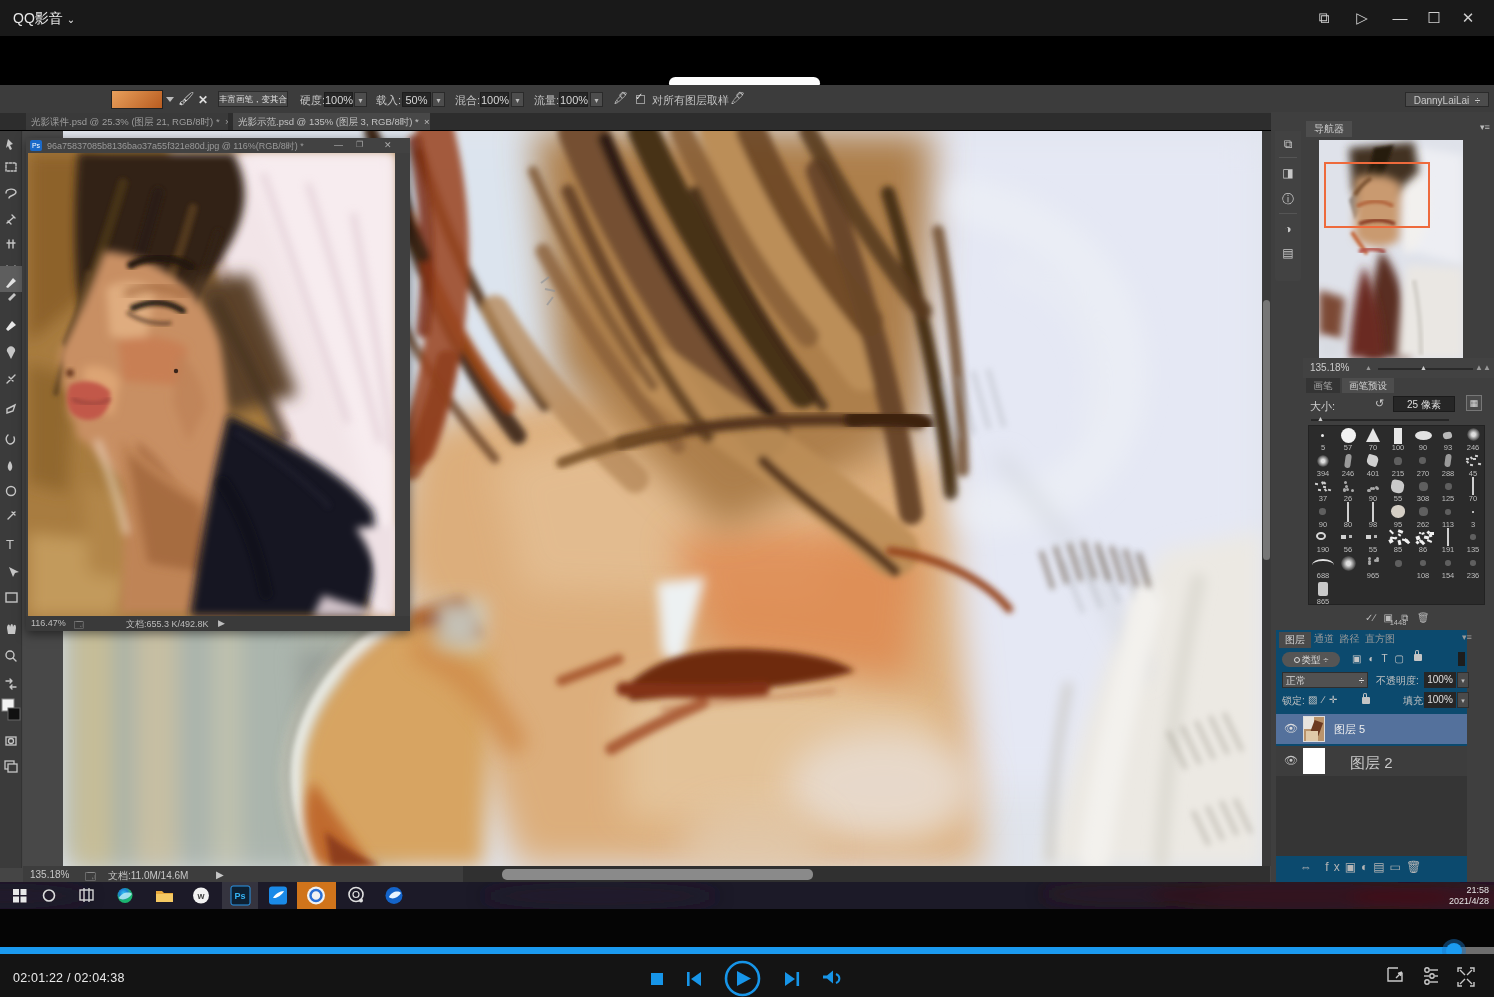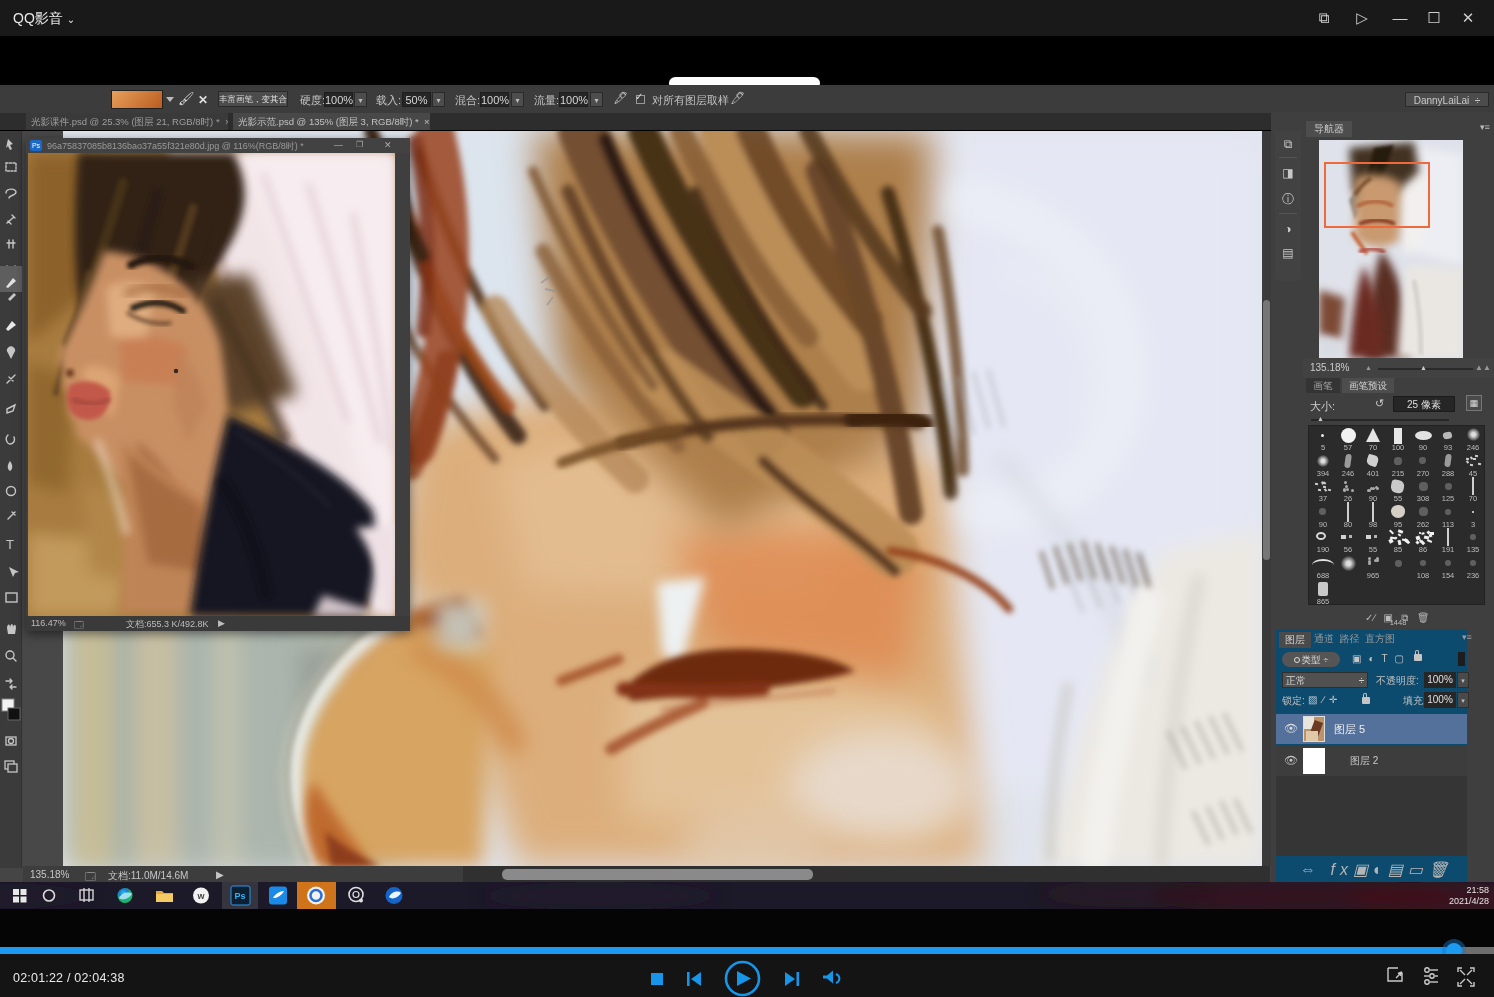--- a/index.html
+++ b/index.html
@@ -606,24 +606,24 @@
       <div style="position:absolute;left:27px;top:2px;width:22px;height:26px;background:#b9936b;border:1.5px solid #ddd;overflow:hidden;">
         <div style="position:absolute;left:0;top:0;width:10px;height:12px;background:#e8e4de;"></div>
         <div style="position:absolute;left:8px;top:4px;width:9px;height:14px;background:#6b3a22;transform:rotate(20deg);"></div>
         <div style="position:absolute;left:2px;top:14px;width:12px;height:12px;background:#e0c9a8;"></div>
       </div>
       <span style="position:absolute;left:58px;top:8px;color:#eee;font-size:11px;">图层 5</span>
     </div>
     <div class="abs" style="left:0px;top:116px;width:191px;height:30px;background:#3d3d3d;">
       <span style="position:absolute;left:8px;top:8px;color:#c5c5c5;font-size:11px;">👁</span>
       <div style="position:absolute;left:27px;top:2px;width:22px;height:26px;background:#fff;"></div>
-      <span style="position:absolute;left:58px;top:8px;color:#c9c9c9;font-size:10px;padding-left:16px;">图层 2</span>
+      <span style="position:absolute;left:58px;top:8px;color:#c9c9c9;font-size:15px;padding-left:16px;">图层 2</span>
     </div>
     <div class="abs" style="left:0px;top:146px;width:191px;height:80px;background:#353535;"></div>
-    <div class="abs" style="left:24px;top:230px;color:#b5b5b5;font-size:16px;letter-spacing:5px;font-style:italic;">⇔ fx▣◐▤▭🗑</div>
+    <div class="abs" style="left:24px;top:230px;color:#b5b5b5;font-size:12px;letter-spacing:5px;">⇔ fx▣◐▤▭🗑</div>
   </div>
 
   <div id="taskbar" class="abs">
     <svg width="1494" height="27" viewBox="0 0 1494 27" xmlns="http://www.w3.org/2000/svg">
       <defs>
         <filter id="tb8" x="-60%" y="-60%" width="220%" height="220%">
             <feGaussianBlur stdDeviation="8"></feGaussianBlur>
           </filter>
         <radialGradient id="edgeg" cx="40%" cy="35%">
             <stop offset="0%" stop-color="#35c3f3"></stop>

